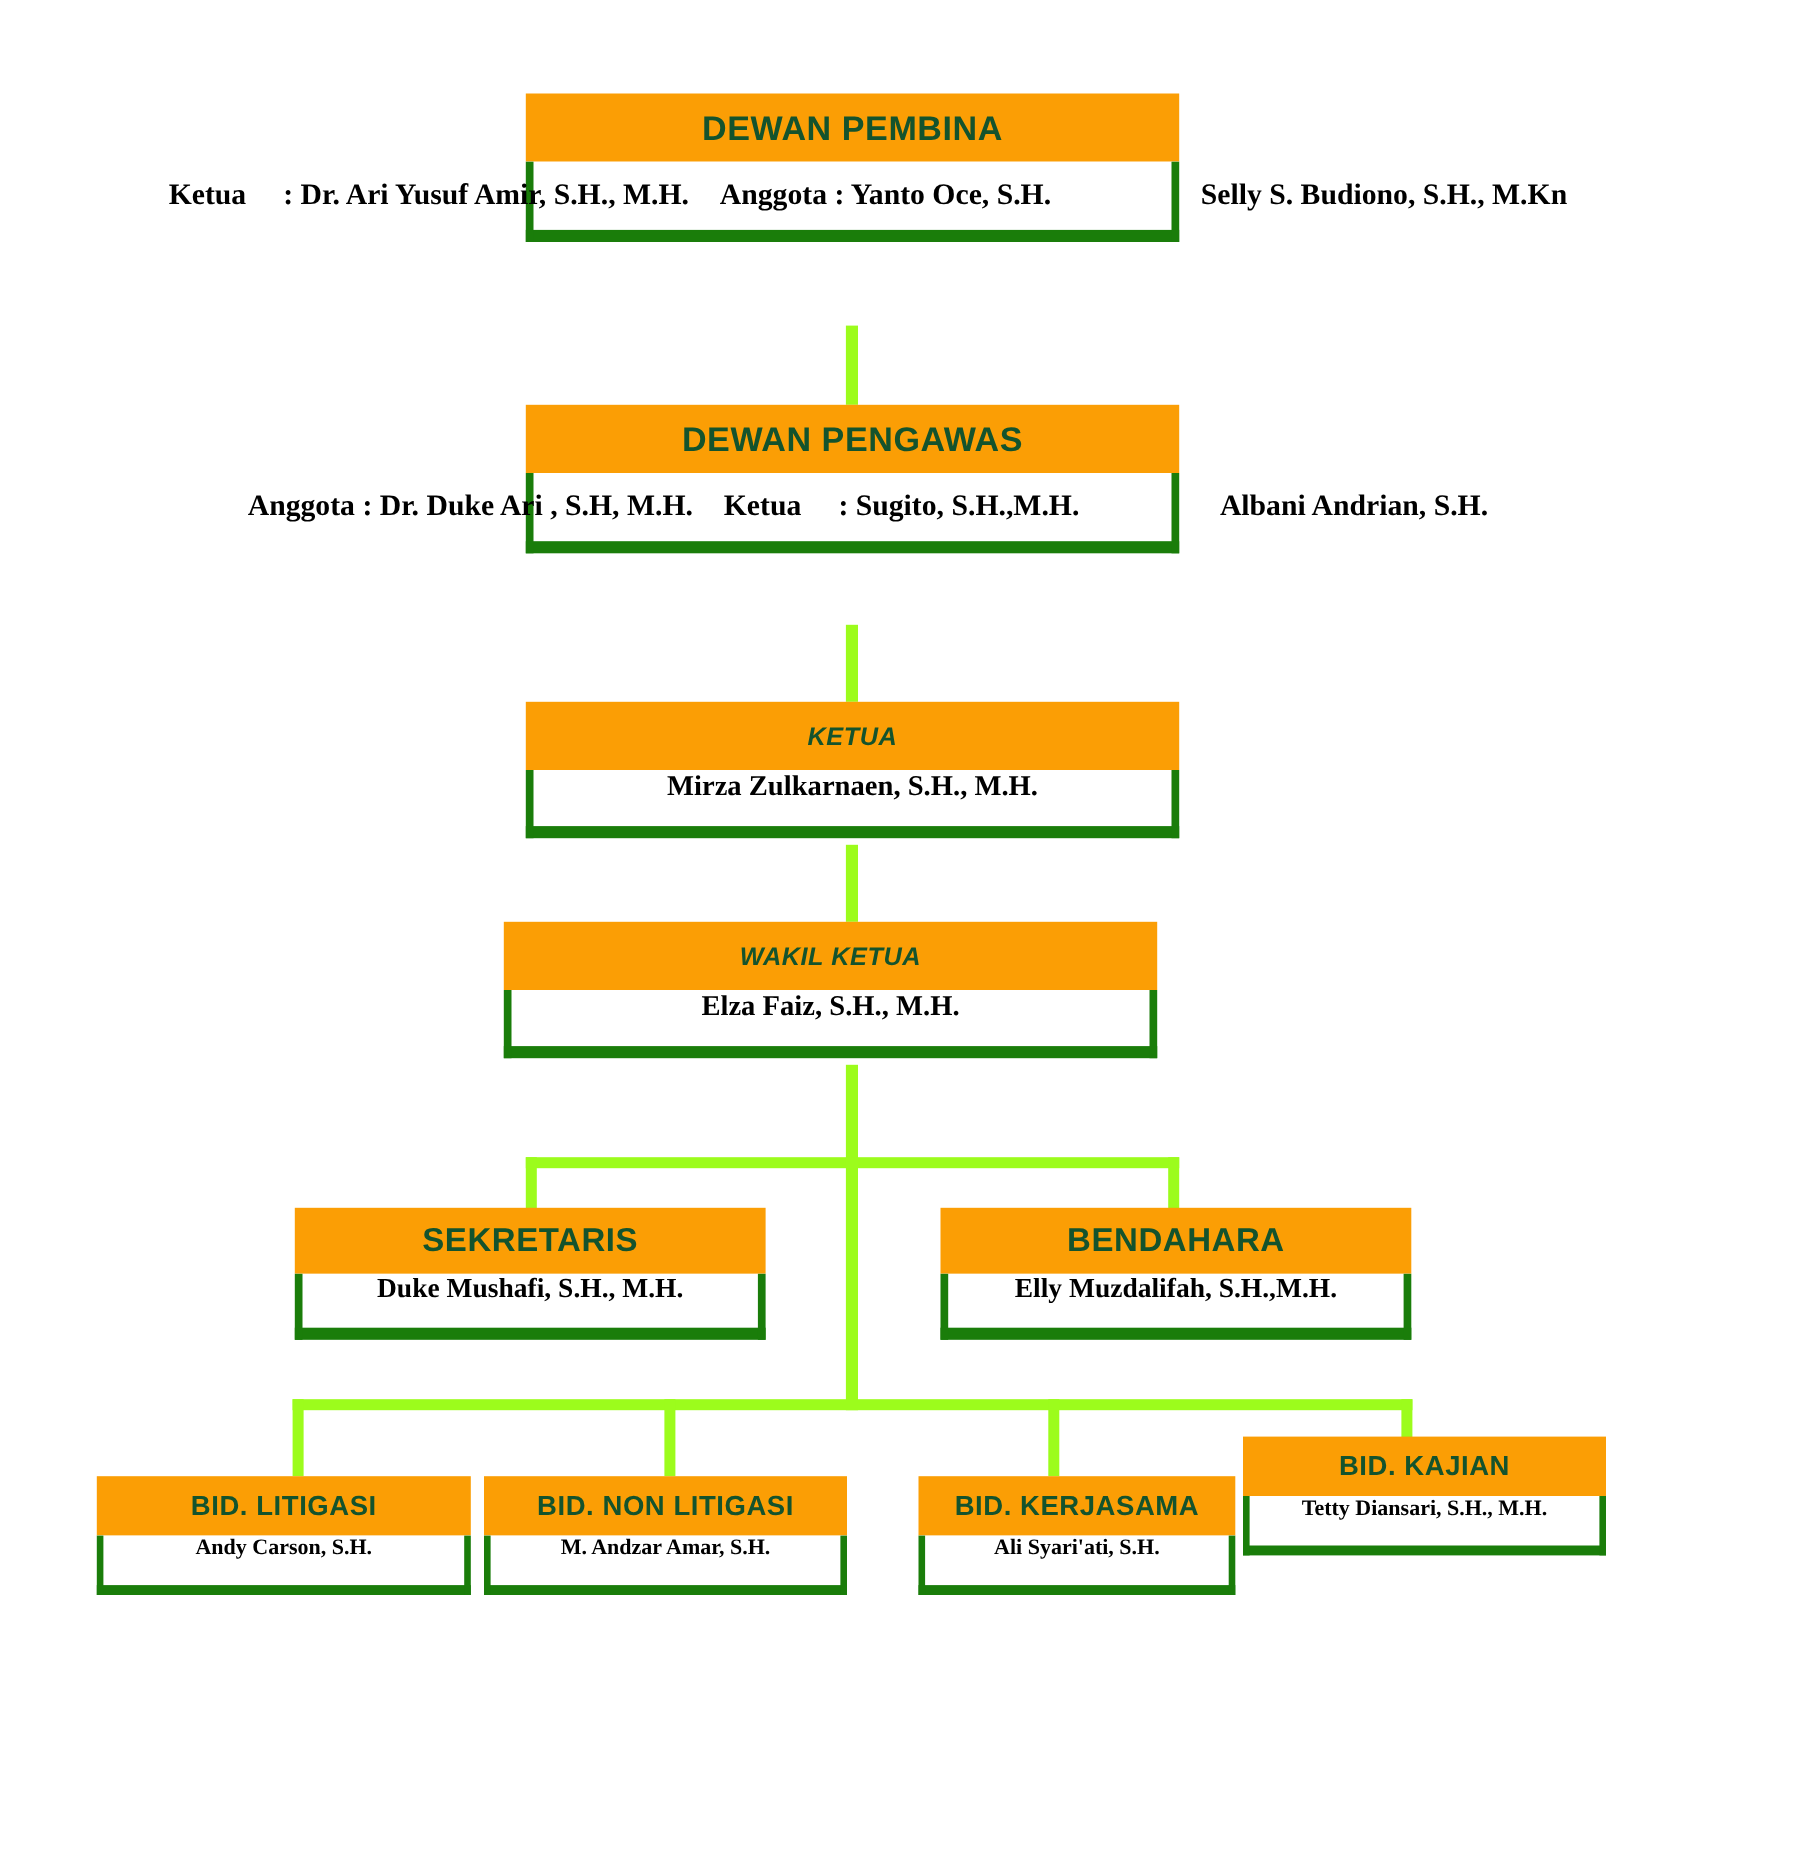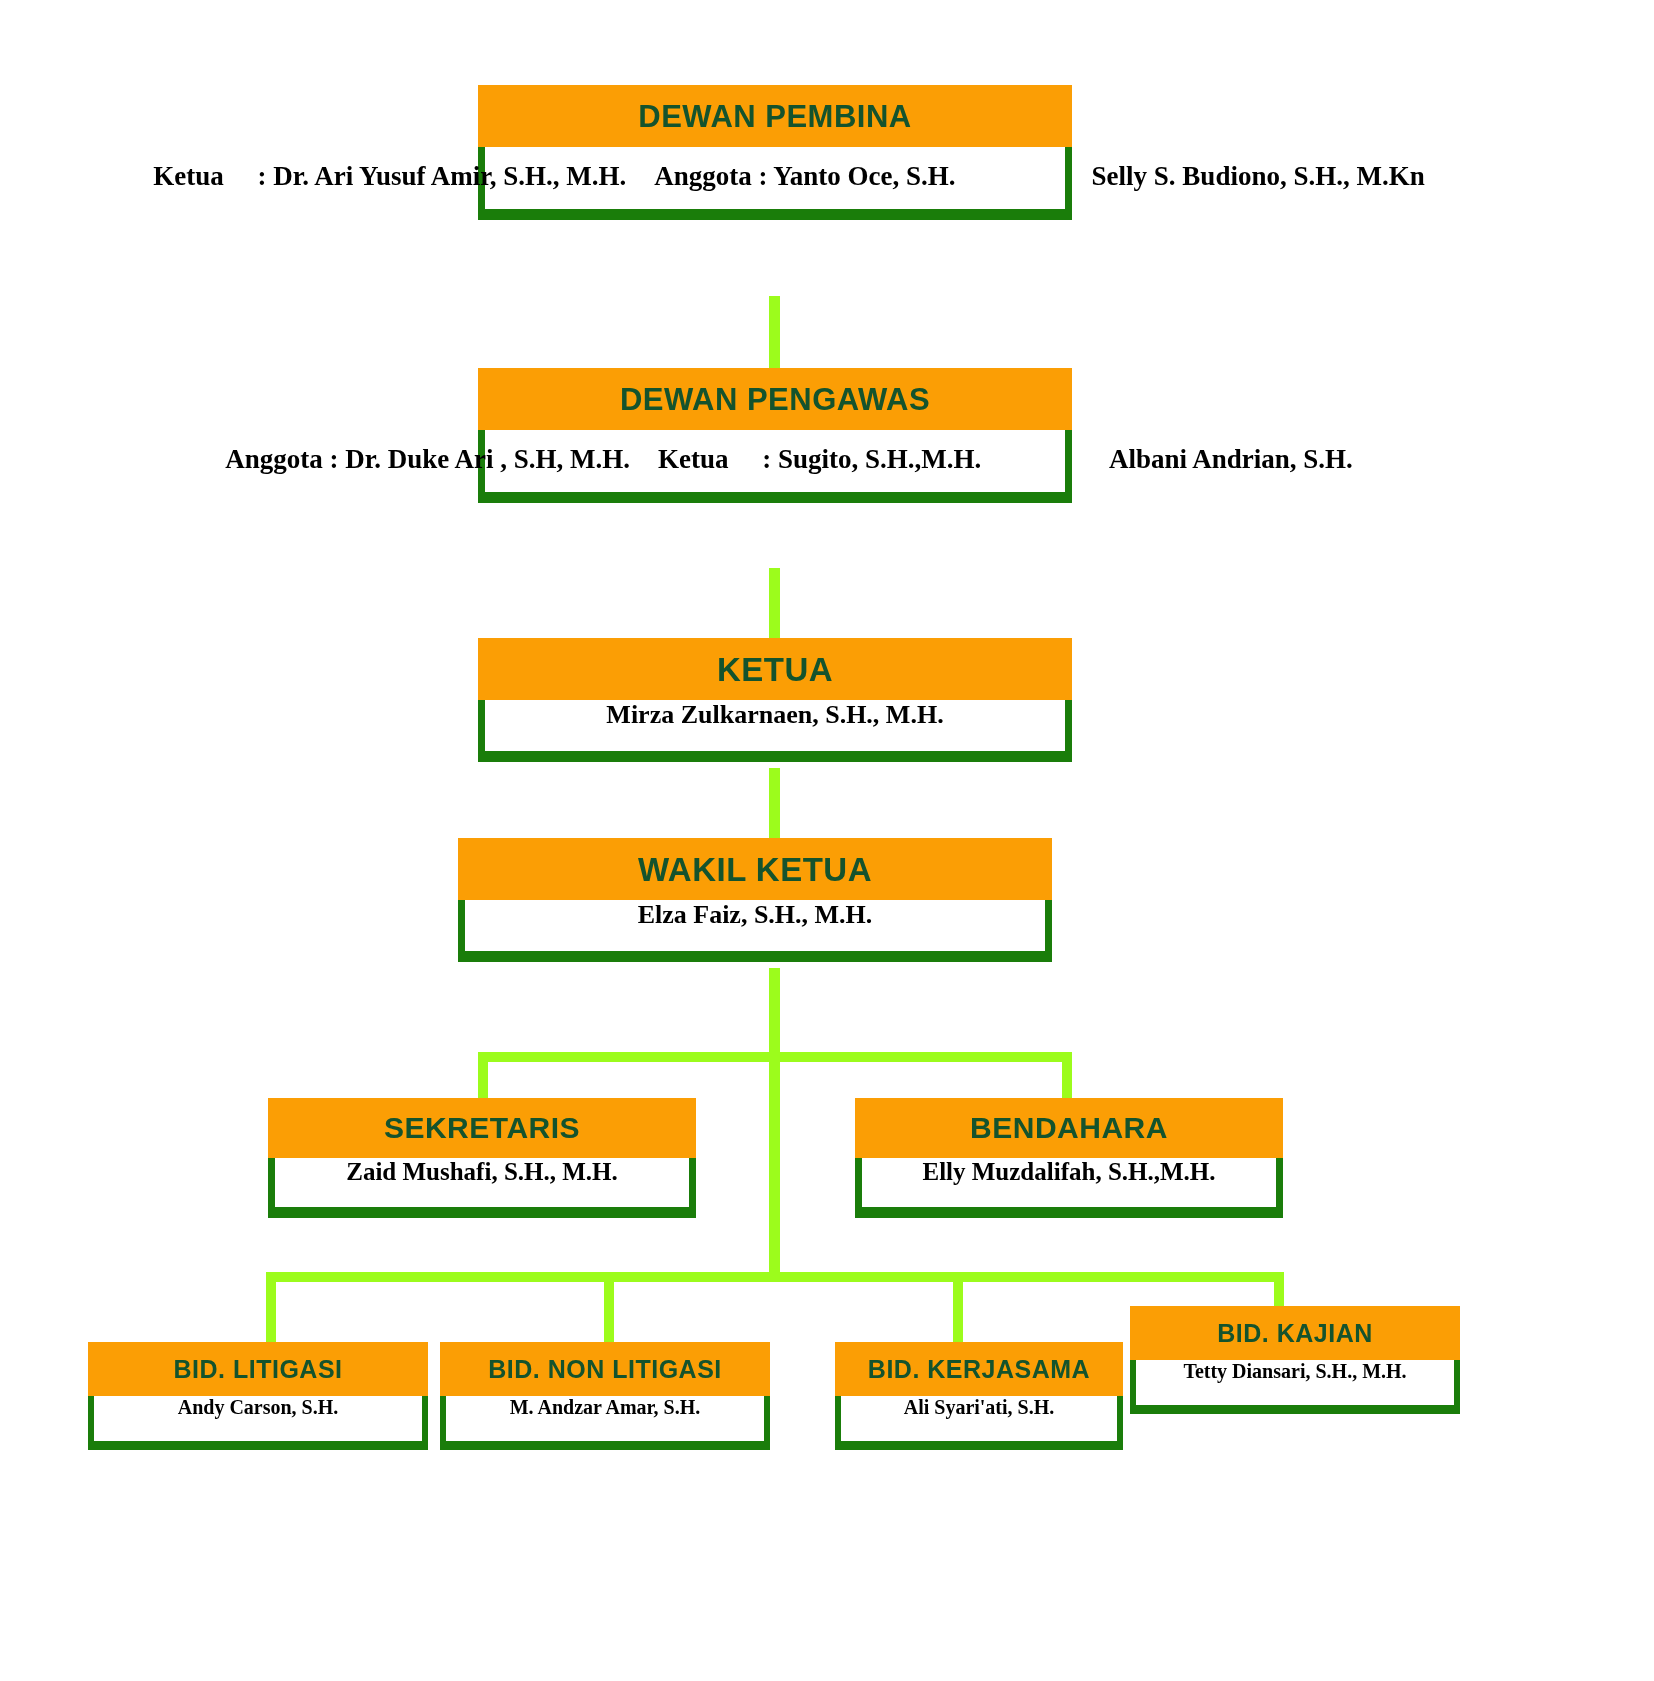--- a/index.html
+++ b/index.html
@@ -39,21 +39,21 @@
     display:flex;flex-direction:row;justify-content:center;
   }
   .body.center{align-items:flex-start;}
   .body .line{white-space:pre;}
 
   
   .lvl-top .hdr{height:62px;font-size:31px;}
   .lvl-top .body{padding:10px 0 14px 0;}
   .lvl-top .body .line{font-size:27px;line-height:1.42;padding-left:28px;}
 
-  .lvl-single .hdr{height:62px;font-size:33px;}
+  .lvl-single .hdr{height:62px;font-size:23px;font-style:italic;}
   .lvl-single .body{height:62px;}
   .lvl-single .body .line{font-size:26px;}
 
   .lvl-mid .hdr{height:60px;font-size:30px;}
   .lvl-mid .body{height:60px;}
   .lvl-mid .body .line{font-size:25px;}
 
   .lvl-bot .hdr{height:54px;font-size:25px;}
   .lvl-bot .body{height:54px;border-left:6px solid #1a7d0a;border-right:6px solid #1a7d0a;border-bottom:9px solid #1a7d0a;}
   .lvl-bot .body .line{font-size:20px;}
@@ -114,21 +114,21 @@
   <div class="node lvl-single" style="left:458px;top:838px;width:594px;">
     <div class="hdr">WAKIL KETUA</div>
     <div class="body center">
       <div class="line">Elza Faiz, S.H., M.H.</div>
     </div>
   </div>
 
   <div class="node lvl-mid" style="left:268px;top:1098px;width:428px;">
     <div class="hdr">SEKRETARIS</div>
     <div class="body center">
-      <div class="line">Zaid Mushafi, S.H., M.H.</div>
+      <div class="line">Duke Mushafi, S.H., M.H.</div>
     </div>
   </div>
 
   <div class="node lvl-mid" style="left:855px;top:1098px;width:428px;">
     <div class="hdr">BENDAHARA</div>
     <div class="body center">
       <div class="line">Elly Muzdalifah, S.H.,M.H.</div>
     </div>
   </div>
 

